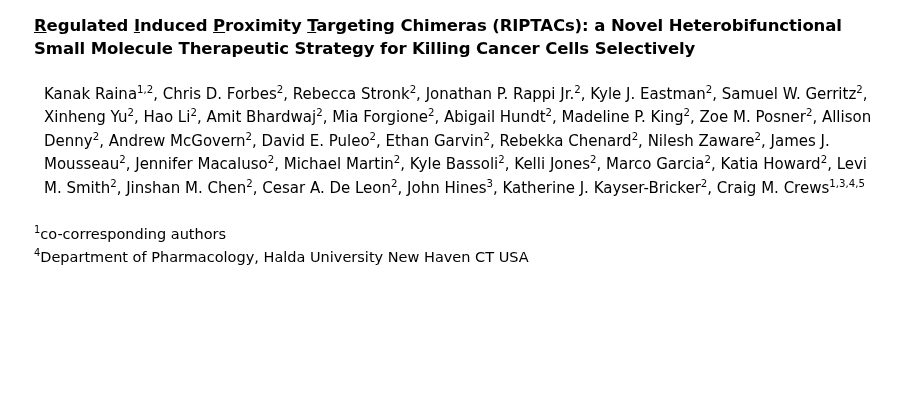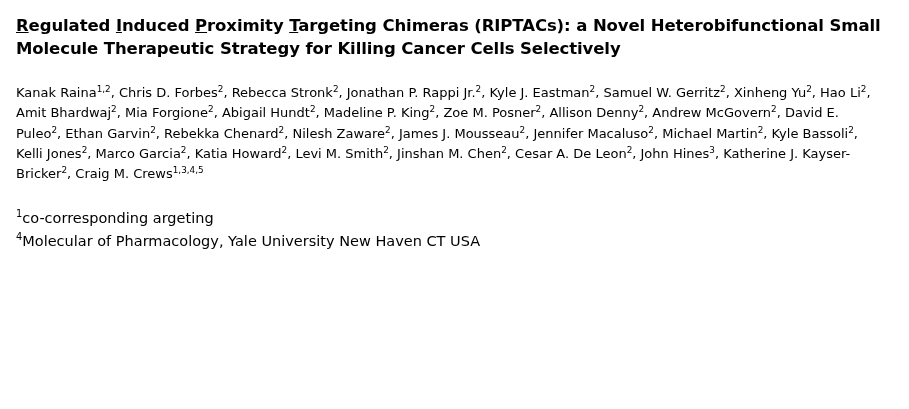--- a/index.html
+++ b/index.html
@@ -11,36 +11,36 @@
     width: 909px;
     height: 409px;
     font-family: "DejaVu Sans", sans-serif;
     color: #000000;
     overflow: hidden;
   }
   .page {
     box-sizing: border-box;
     width: 909px;
     height: 409px;
-    padding: 14px 22px 0 16px;
+    padding: 14px 22px 0 34px;
   }
   .title {
     font-size: 16.5px;
     font-weight: bold;
     line-height: 1.42;
     letter-spacing: -0.1px;
     margin: 0 0 22px 0;
   }
   .title .u {
     text-decoration: underline;
   }
   .authors {
-    font-size: 13px;
+    font-size: 15px;
     line-height: 1.57;
-    margin: 0 0 22px 0;
+    margin: 0 0 22px 10px;
     text-align: left;
   }
   .affiliations {
     font-size: 14.5px;
     line-height: 1.62;
   }
   .affil-line {
     white-space: nowrap;
   }
   sup {
@@ -53,20 +53,20 @@
 <body>
 
 <div class="page">
 
   <h1 class="title"><span class="u">R</span>egulated <span class="u">I</span>nduced <span class="u">P</span>roximity <span class="u">T</span>argeting Chimeras (RIPTACs): a Novel Heterobifunctional Small Molecule Therapeutic Strategy for Killing Cancer Cells Selectively</h1>
 
   <p class="authors">Kanak Raina<sup>1,2</sup>, Chris D. Forbes<sup>2</sup>, Rebecca Stronk<sup>2</sup>, Jonathan P. Rappi Jr.<sup>2</sup>, Kyle J. Eastman<sup>2</sup>, Samuel W. Gerritz<sup>2</sup>, Xinheng Yu<sup>2</sup>, Hao Li<sup>2</sup>, Amit Bhardwaj<sup>2</sup>, Mia Forgione<sup>2</sup>, Abigail Hundt<sup>2</sup>, Madeline P. King<sup>2</sup>, Zoe M. Posner<sup>2</sup>, Allison Denny<sup>2</sup>, Andrew McGovern<sup>2</sup>, David E. Puleo<sup>2</sup>, Ethan Garvin<sup>2</sup>, Rebekka Chenard<sup>2</sup>, Nilesh Zaware<sup>2</sup>, James J. Mousseau<sup>2</sup>, Jennifer Macaluso<sup>2</sup>, Michael Martin<sup>2</sup>, Kyle Bassoli<sup>2</sup>, Kelli Jones<sup>2</sup>, Marco Garcia<sup>2</sup>, Katia Howard<sup>2</sup>, Levi M. Smith<sup>2</sup>, Jinshan M. Chen<sup>2</sup>, Cesar A. De Leon<sup>2</sup>, John Hines<sup>3</sup>, Katherine J. Kayser-Bricker<sup>2</sup>, Craig M. Crews<sup>1,3,4,5</sup></p>
 
   <div class="affiliations">
     <div class="affil-line">
-      <sup>1</sup><span>co-corresponding argeting</span>
+      <sup>1</sup><span>co-corresponding authors</span>
     </div>
     <div class="affil-line">
-      <sup>4</sup><span>Molecular of Pharmacology, Yale University New Haven CT USA</span>
+      <sup>4</sup><span>Department of Pharmacology, Halda University New Haven CT USA</span>
     </div>
   </div>
 
 </div>
 
 </body></html>

